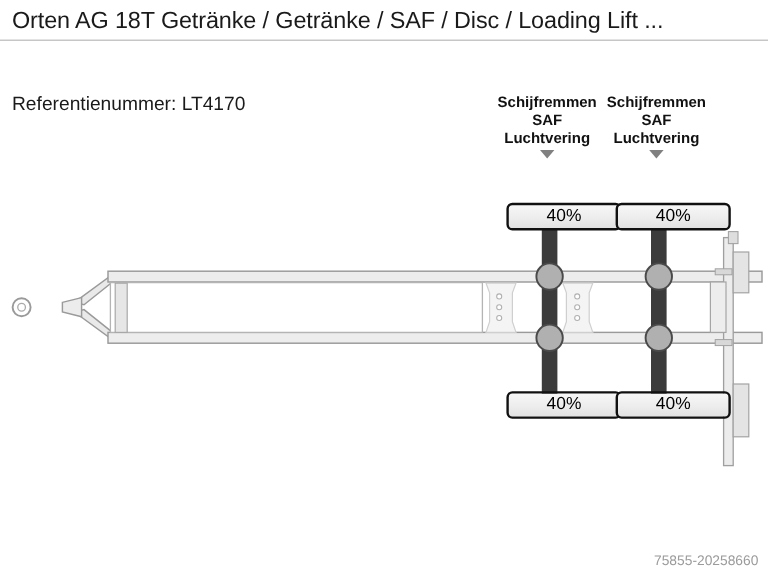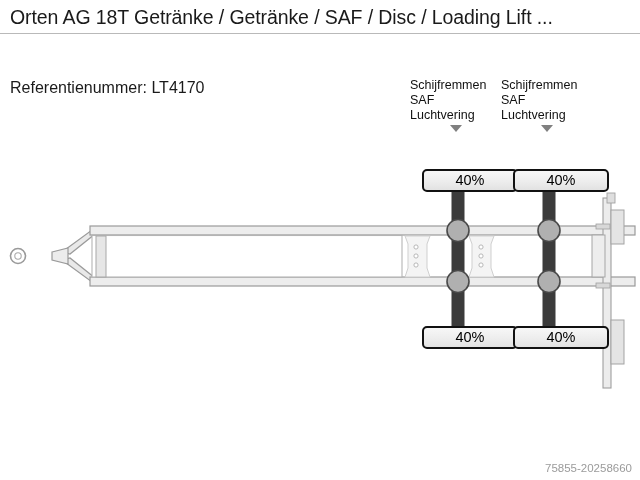--- a/index.html
+++ b/index.html
@@ -66,25 +66,26 @@
     top: 0;
     width: 640px;
     height: 402px;
     display: block;
   }
 
   
   .axle-caption {
     position: absolute;
     width: 92px;
-    text-align: left;
+    text-align: center;
     font-size: 12.5px;
     line-height: 15px;
     color: #111111;
     white-space: nowrap;
+    font-weight: bold;
   }
   .axle-caption .cap-line { display: block; }
   .caption-arrow {
     display: block;
     margin: 2px auto 0 auto;
     width: 0;
     height: 0;
     border-left: 6px solid transparent;
     border-right: 6px solid transparent;
     border-top: 7px solid #808080;

